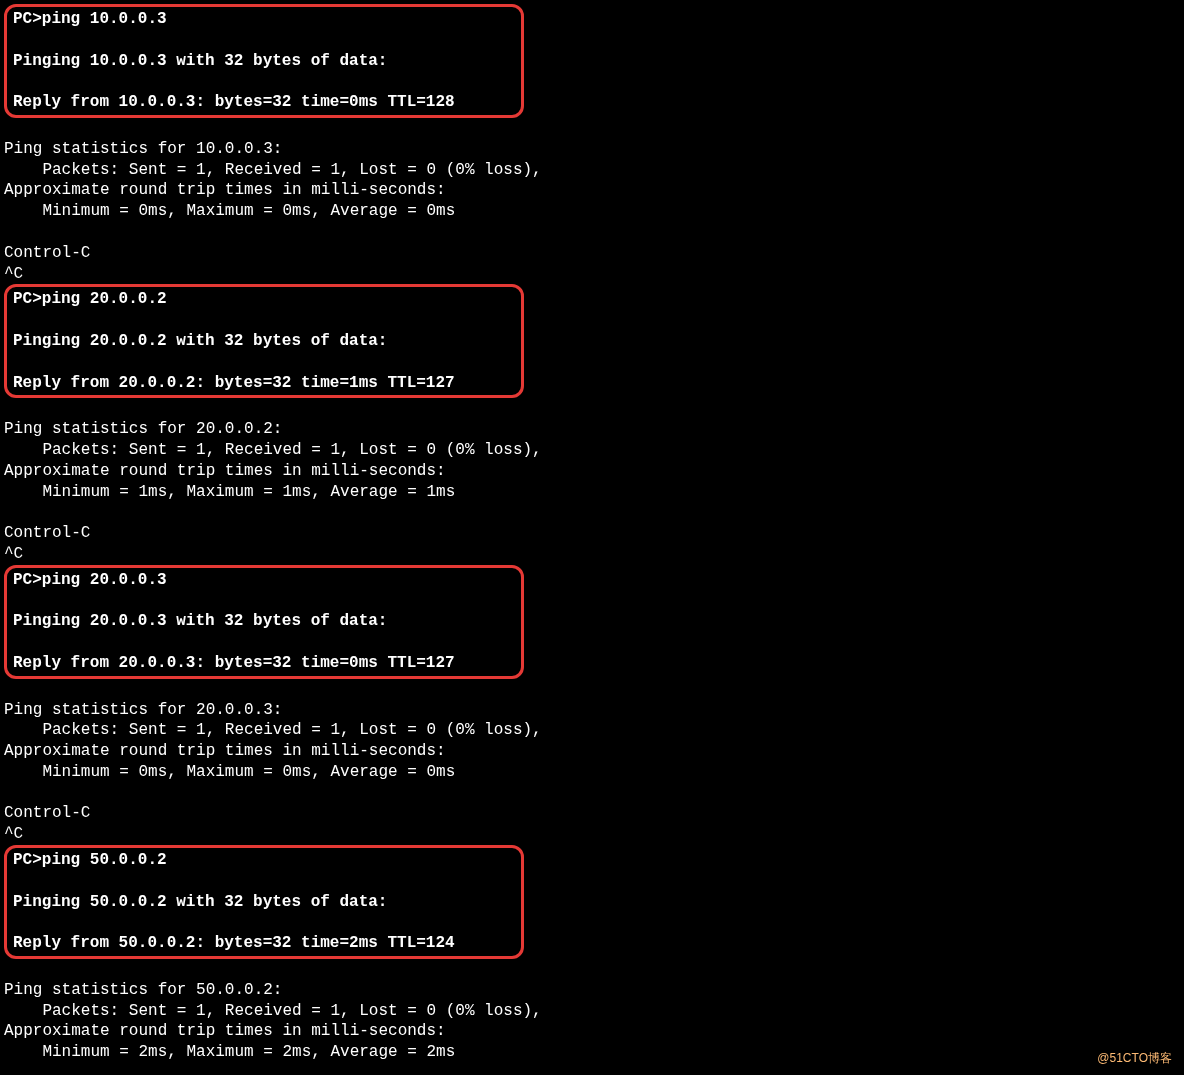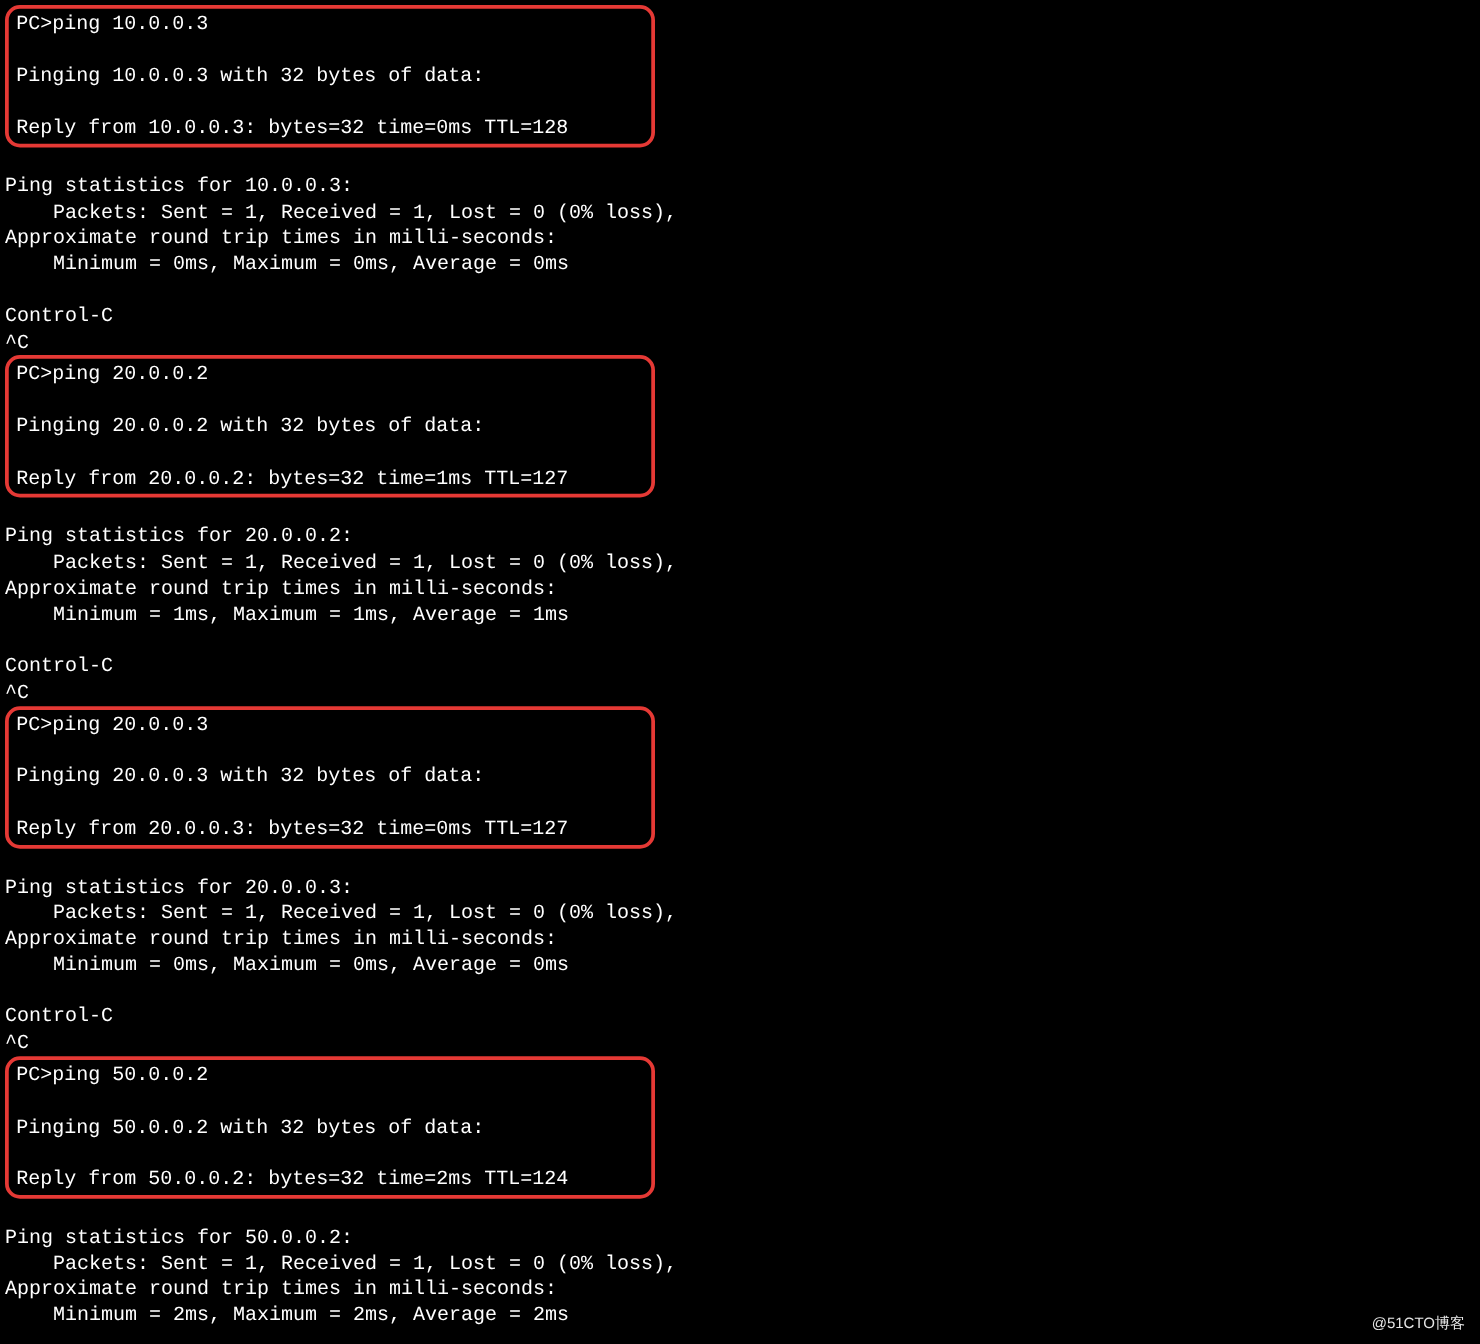--- a/index.html
+++ b/index.html
@@ -21,32 +21,33 @@
     .terminal {
       white-space: pre;
     }
     .highlight-box {
       border: 3px solid #e53935;
       border-radius: 12px;
       padding: 2px 6px;
       margin: 0;
       display: inline-block;
       min-width: 520px;
+      font-weight: bold;
     }
     .block {
       margin-bottom: 0;
     }
     .line {
       display: block;
     }
     .watermark {
       position: absolute;
       bottom: 8px;
       right: 12px;
-      color: #e5e5e5;
+      color: #fdba74;
       font-size: 12px;
       font-family: sans-serif;
     }
   </style>
 </head>
 <body>
 
 <div class="terminal" id="terminal-root"><div class="block"><div class="highlight-box"><span class="line">PC&gt;ping 10.0.0.3</span><span class="line">&nbsp;</span><span class="line">Pinging 10.0.0.3 with 32 bytes of data:</span><span class="line">&nbsp;</span><span class="line">Reply from 10.0.0.3: bytes=32 time=0ms TTL=128</span></div></div><div class="block"><span class="line">&nbsp;</span><span class="line">Ping statistics for 10.0.0.3:</span><span class="line">    Packets: Sent = 1, Received = 1, Lost = 0 (0% loss),</span><span class="line">Approximate round trip times in milli-seconds:</span><span class="line">    Minimum = 0ms, Maximum = 0ms, Average = 0ms</span><span class="line">&nbsp;</span><span class="line">Control-C</span><span class="line">^C</span></div><div class="block"><div class="highlight-box"><span class="line">PC&gt;ping 20.0.0.2</span><span class="line">&nbsp;</span><span class="line">Pinging 20.0.0.2 with 32 bytes of data:</span><span class="line">&nbsp;</span><span class="line">Reply from 20.0.0.2: bytes=32 time=1ms TTL=127</span></div></div><div class="block"><span class="line">&nbsp;</span><span class="line">Ping statistics for 20.0.0.2:</span><span class="line">    Packets: Sent = 1, Received = 1, Lost = 0 (0% loss),</span><span class="line">Approximate round trip times in milli-seconds:</span><span class="line">    Minimum = 1ms, Maximum = 1ms, Average = 1ms</span><span class="line">&nbsp;</span><span class="line">Control-C</span><span class="line">^C</span></div><div class="block"><div class="highlight-box"><span class="line">PC&gt;ping 20.0.0.3</span><span class="line">&nbsp;</span><span class="line">Pinging 20.0.0.3 with 32 bytes of data:</span><span class="line">&nbsp;</span><span class="line">Reply from 20.0.0.3: bytes=32 time=0ms TTL=127</span></div></div><div class="block"><span class="line">&nbsp;</span><span class="line">Ping statistics for 20.0.0.3:</span><span class="line">    Packets: Sent = 1, Received = 1, Lost = 0 (0% loss),</span><span class="line">Approximate round trip times in milli-seconds:</span><span class="line">    Minimum = 0ms, Maximum = 0ms, Average = 0ms</span><span class="line">&nbsp;</span><span class="line">Control-C</span><span class="line">^C</span></div><div class="block"><div class="highlight-box"><span class="line">PC&gt;ping 50.0.0.2</span><span class="line">&nbsp;</span><span class="line">Pinging 50.0.0.2 with 32 bytes of data:</span><span class="line">&nbsp;</span><span class="line">Reply from 50.0.0.2: bytes=32 time=2ms TTL=124</span></div></div><div class="block"><span class="line">&nbsp;</span><span class="line">Ping statistics for 50.0.0.2:</span><span class="line">    Packets: Sent = 1, Received = 1, Lost = 0 (0% loss),</span><span class="line">Approximate round trip times in milli-seconds:</span><span class="line">    Minimum = 2ms, Maximum = 2ms, Average = 2ms</span><span class="line">&nbsp;</span></div></div>
 <div class="watermark">@51CTO博客</div>
 

